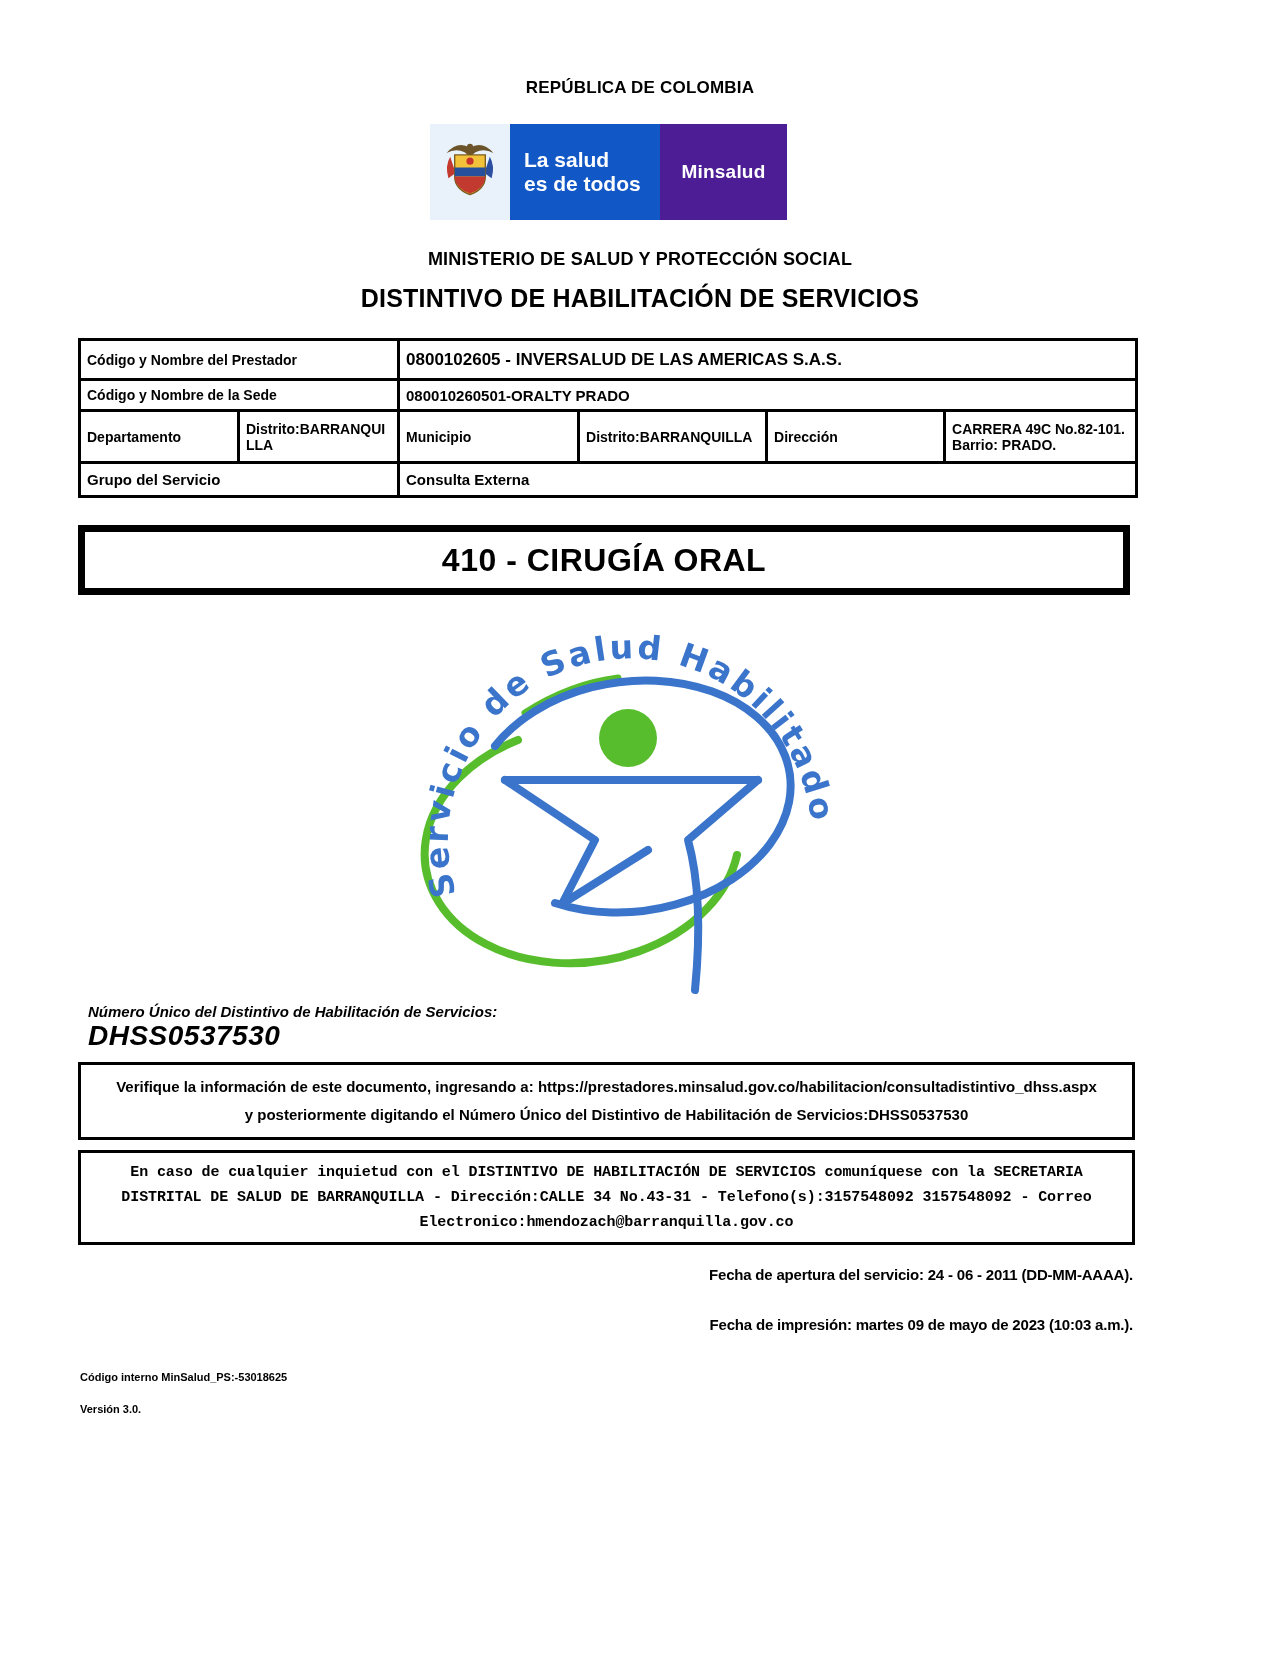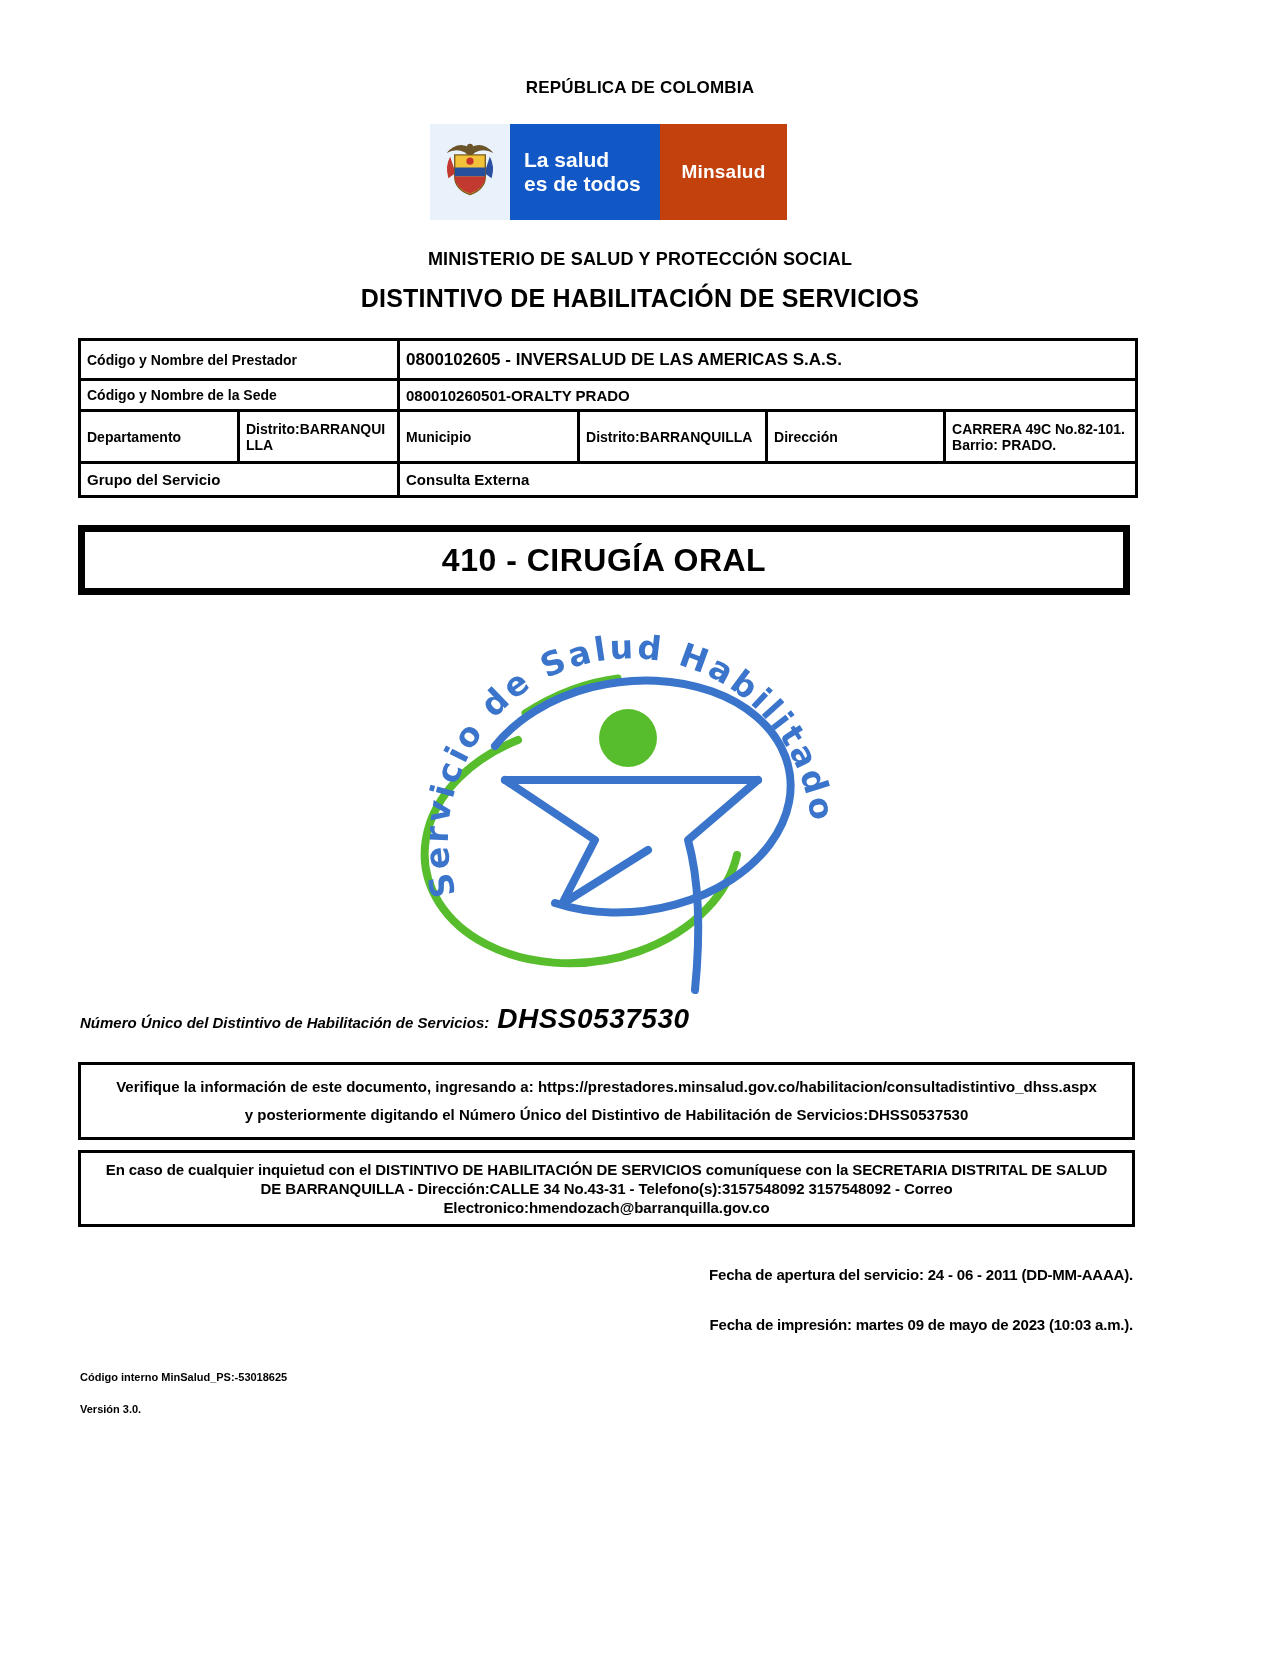--- a/index.html
+++ b/index.html
@@ -9,47 +9,47 @@
   }
   .abs{position:absolute;}
   .center{left:0;right:0;text-align:center;}
 
   .republic{top:78px;font-size:17px;font-weight:bold;letter-spacing:.2px;}
 
   
   .banner{top:124px;left:430px;height:96px;display:flex;}
   .banner .pale{width:80px;background:#e9f2fb;display:flex;align-items:center;justify-content:center;}
   .banner .dark{width:150px;background:#1157c6;color:#fff;display:flex;flex-direction:column;justify-content:center;padding-left:14px;box-sizing:border-box;font-size:21px;font-weight:bold;line-height:1.12;}
-  .banner .light{width:127px;background:#c2410c;color:#fff;display:flex;align-items:center;justify-content:center;font-size:19px;font-weight:bold;letter-spacing:.2px;}
+  .banner .light{width:127px;background:#4c1d95;color:#fff;display:flex;align-items:center;justify-content:center;font-size:19px;font-weight:bold;letter-spacing:.2px;}
 
   .ministry{top:249px;font-size:18px;font-weight:bold;letter-spacing:.2px;}
   .doc-title{top:284px;font-size:25px;font-weight:bold;letter-spacing:.2px;}
 
   
   table.prov{position:absolute;top:338px;left:78px;width:1057px;border-collapse:collapse;table-layout:fixed;border-radius:13px;}
   table.prov td{border:3px solid #000;padding:3px 6px;font-weight:bold;vertical-align:middle;overflow:hidden;}
   td.lbl{font-size:14px;}
   td.val-lg{font-size:17px;}
   td.val-md{font-size:15px;}
   td.sm{font-size:14px;}
   td.brk{word-break:break-all;}
 
   
   .service-box{top:525px;left:78px;width:1052px;height:70px;border:7px solid #000;box-sizing:border-box;
     display:flex;align-items:center;justify-content:center;font-size:32px;font-weight:bold;letter-spacing:.5px;}
 
   .seal{top:598px;left:390px;width:500px;height:398px;}
 
-  .dhss{top:1003px;left:80px;display:flex;align-items:baseline;white-space:nowrap;}
+  .dhss{top:1003px;left:80px;display:flex;align-items:baseline;white-space:nowrap;flex-direction:column;}
   .dhss .lab{font-size:15px;font-weight:bold;font-style:italic;}
   .dhss .num{font-size:28px;font-weight:bold;font-style:italic;margin-left:8px;letter-spacing:.5px;}
 
   .notice{left:78px;width:1057px;border:3px solid #000;box-sizing:border-box;text-align:center;font-weight:bold;font-size:15px;}
   .verify{top:1062px;padding:8px 20px;line-height:28px;}
-  .contact{top:1150px;padding:7px 24px;line-height:19px;letter-spacing:-.1px;}
+  .contact{top:1150px;padding:7px 24px;line-height:25px;letter-spacing:-.1px;font-family:Liberation Mono, monospace;}
 
   .rline{left:0;right:147px;text-align:right;font-size:15px;font-weight:bold;letter-spacing:-.2px;}
   .apertura{top:1266px;}
   .impresion{top:1316px;}
   .legal{top:1338px;left:85px;font-size:10.5px;font-weight:bold;letter-spacing:-.1px;white-space:nowrap;}
   .codigo{top:1371px;left:80px;font-size:11px;font-weight:bold;}
   .version{top:1403px;left:80px;font-size:11px;font-weight:bold;}
 </style>
 </head>
 <body>

